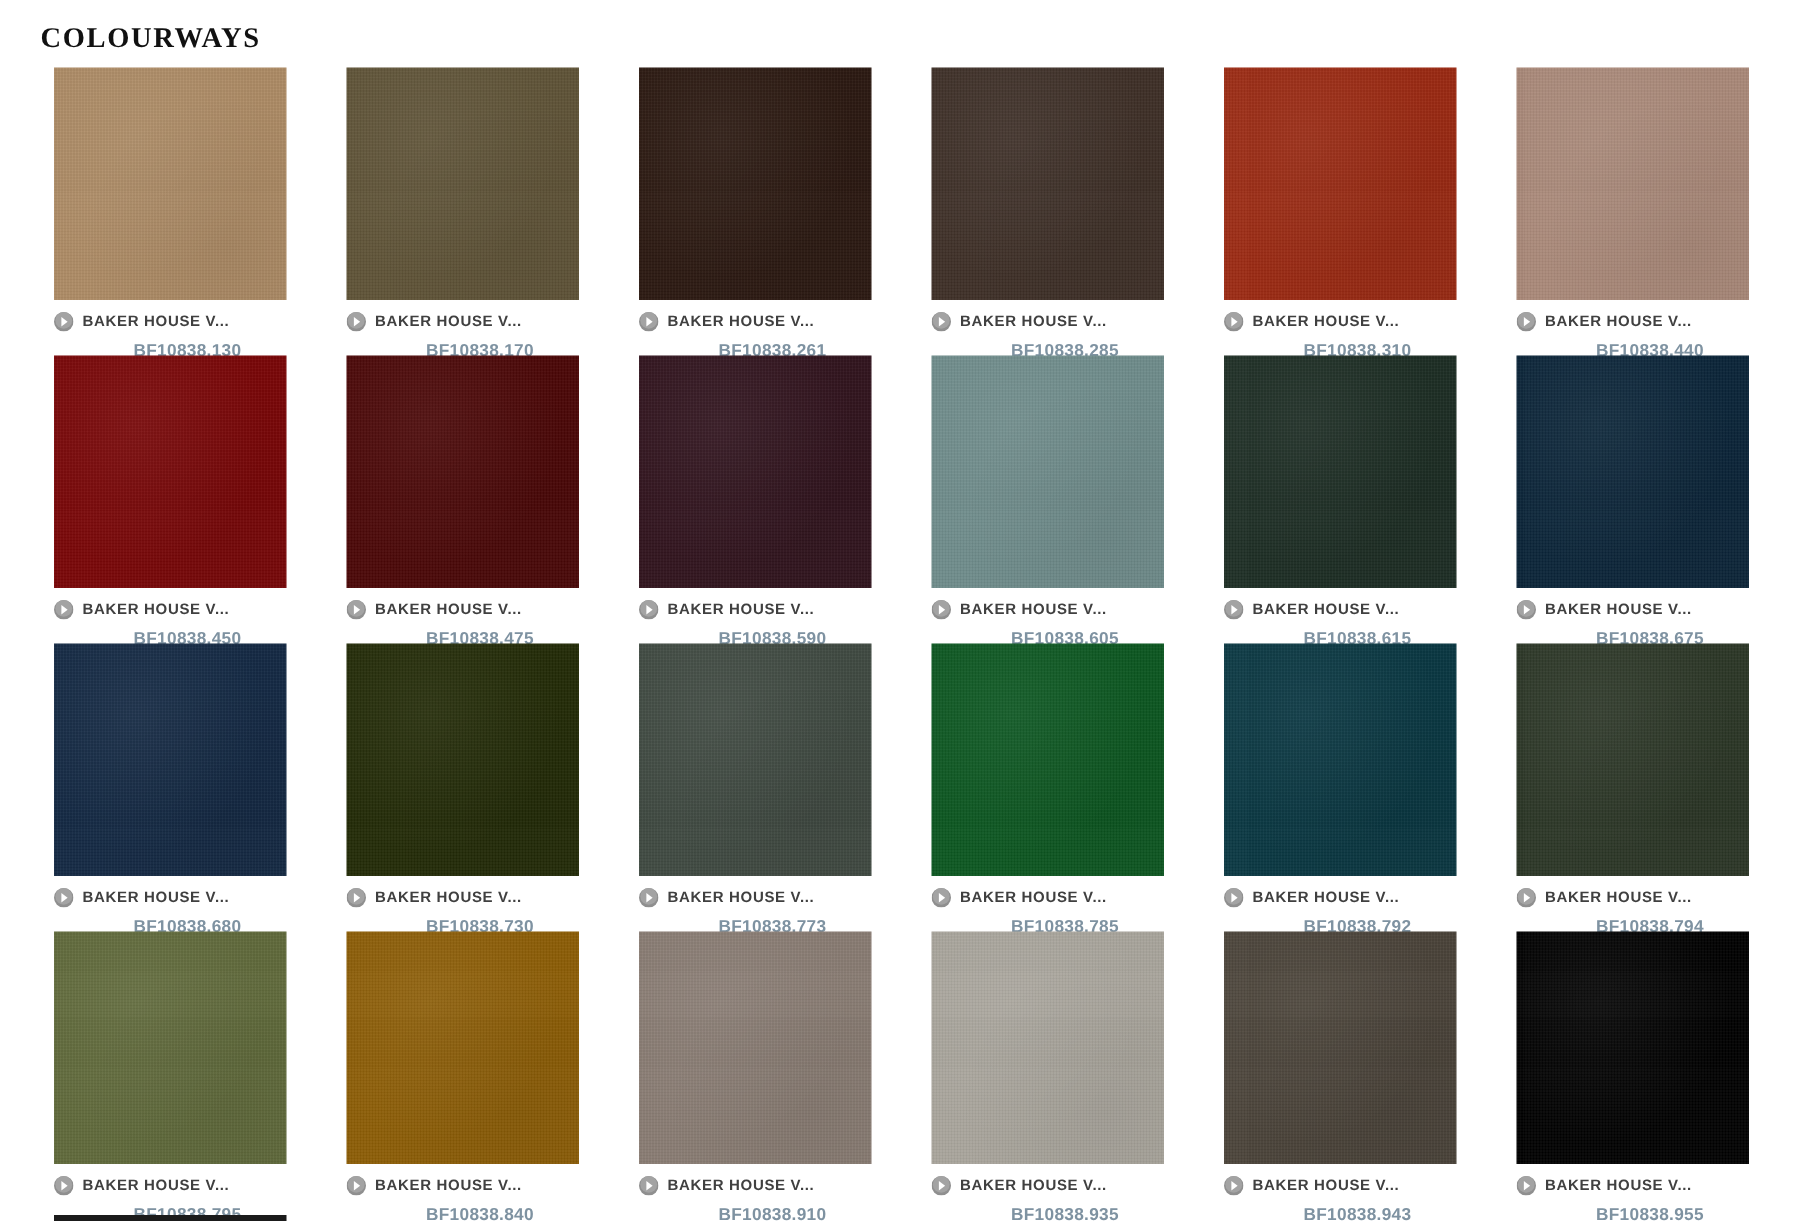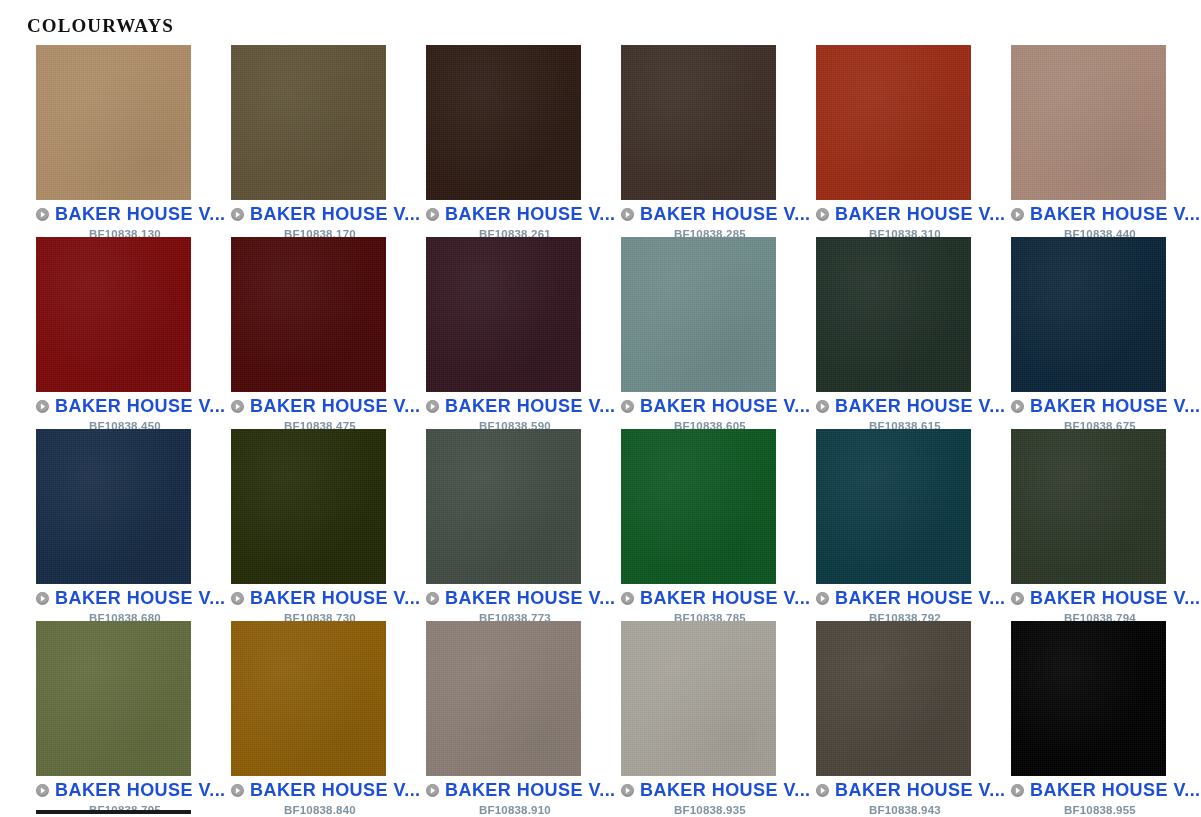--- a/index.html
+++ b/index.html
@@ -97,24 +97,24 @@
     flex: 0 0 auto;
     width: 13px;
     height: 13px;
     margin-right: 6px;
     display: inline-block;
     line-height: 0;
   }
 
   .item-name {
     font-family: "Liberation Sans", sans-serif;
-    font-size: 18px;
+    font-size: 10px;
     font-weight: bold;
     letter-spacing: 0.45px;
-    color: #1d4ed8;
+    color: #404040;
     white-space: nowrap;
     overflow: hidden;
   }
 
   .item-code {
     font-family: "Liberation Sans", sans-serif;
     font-size: 11.5px;
     font-weight: bold;
     letter-spacing: 0.2px;
     color: #7e92a1;

